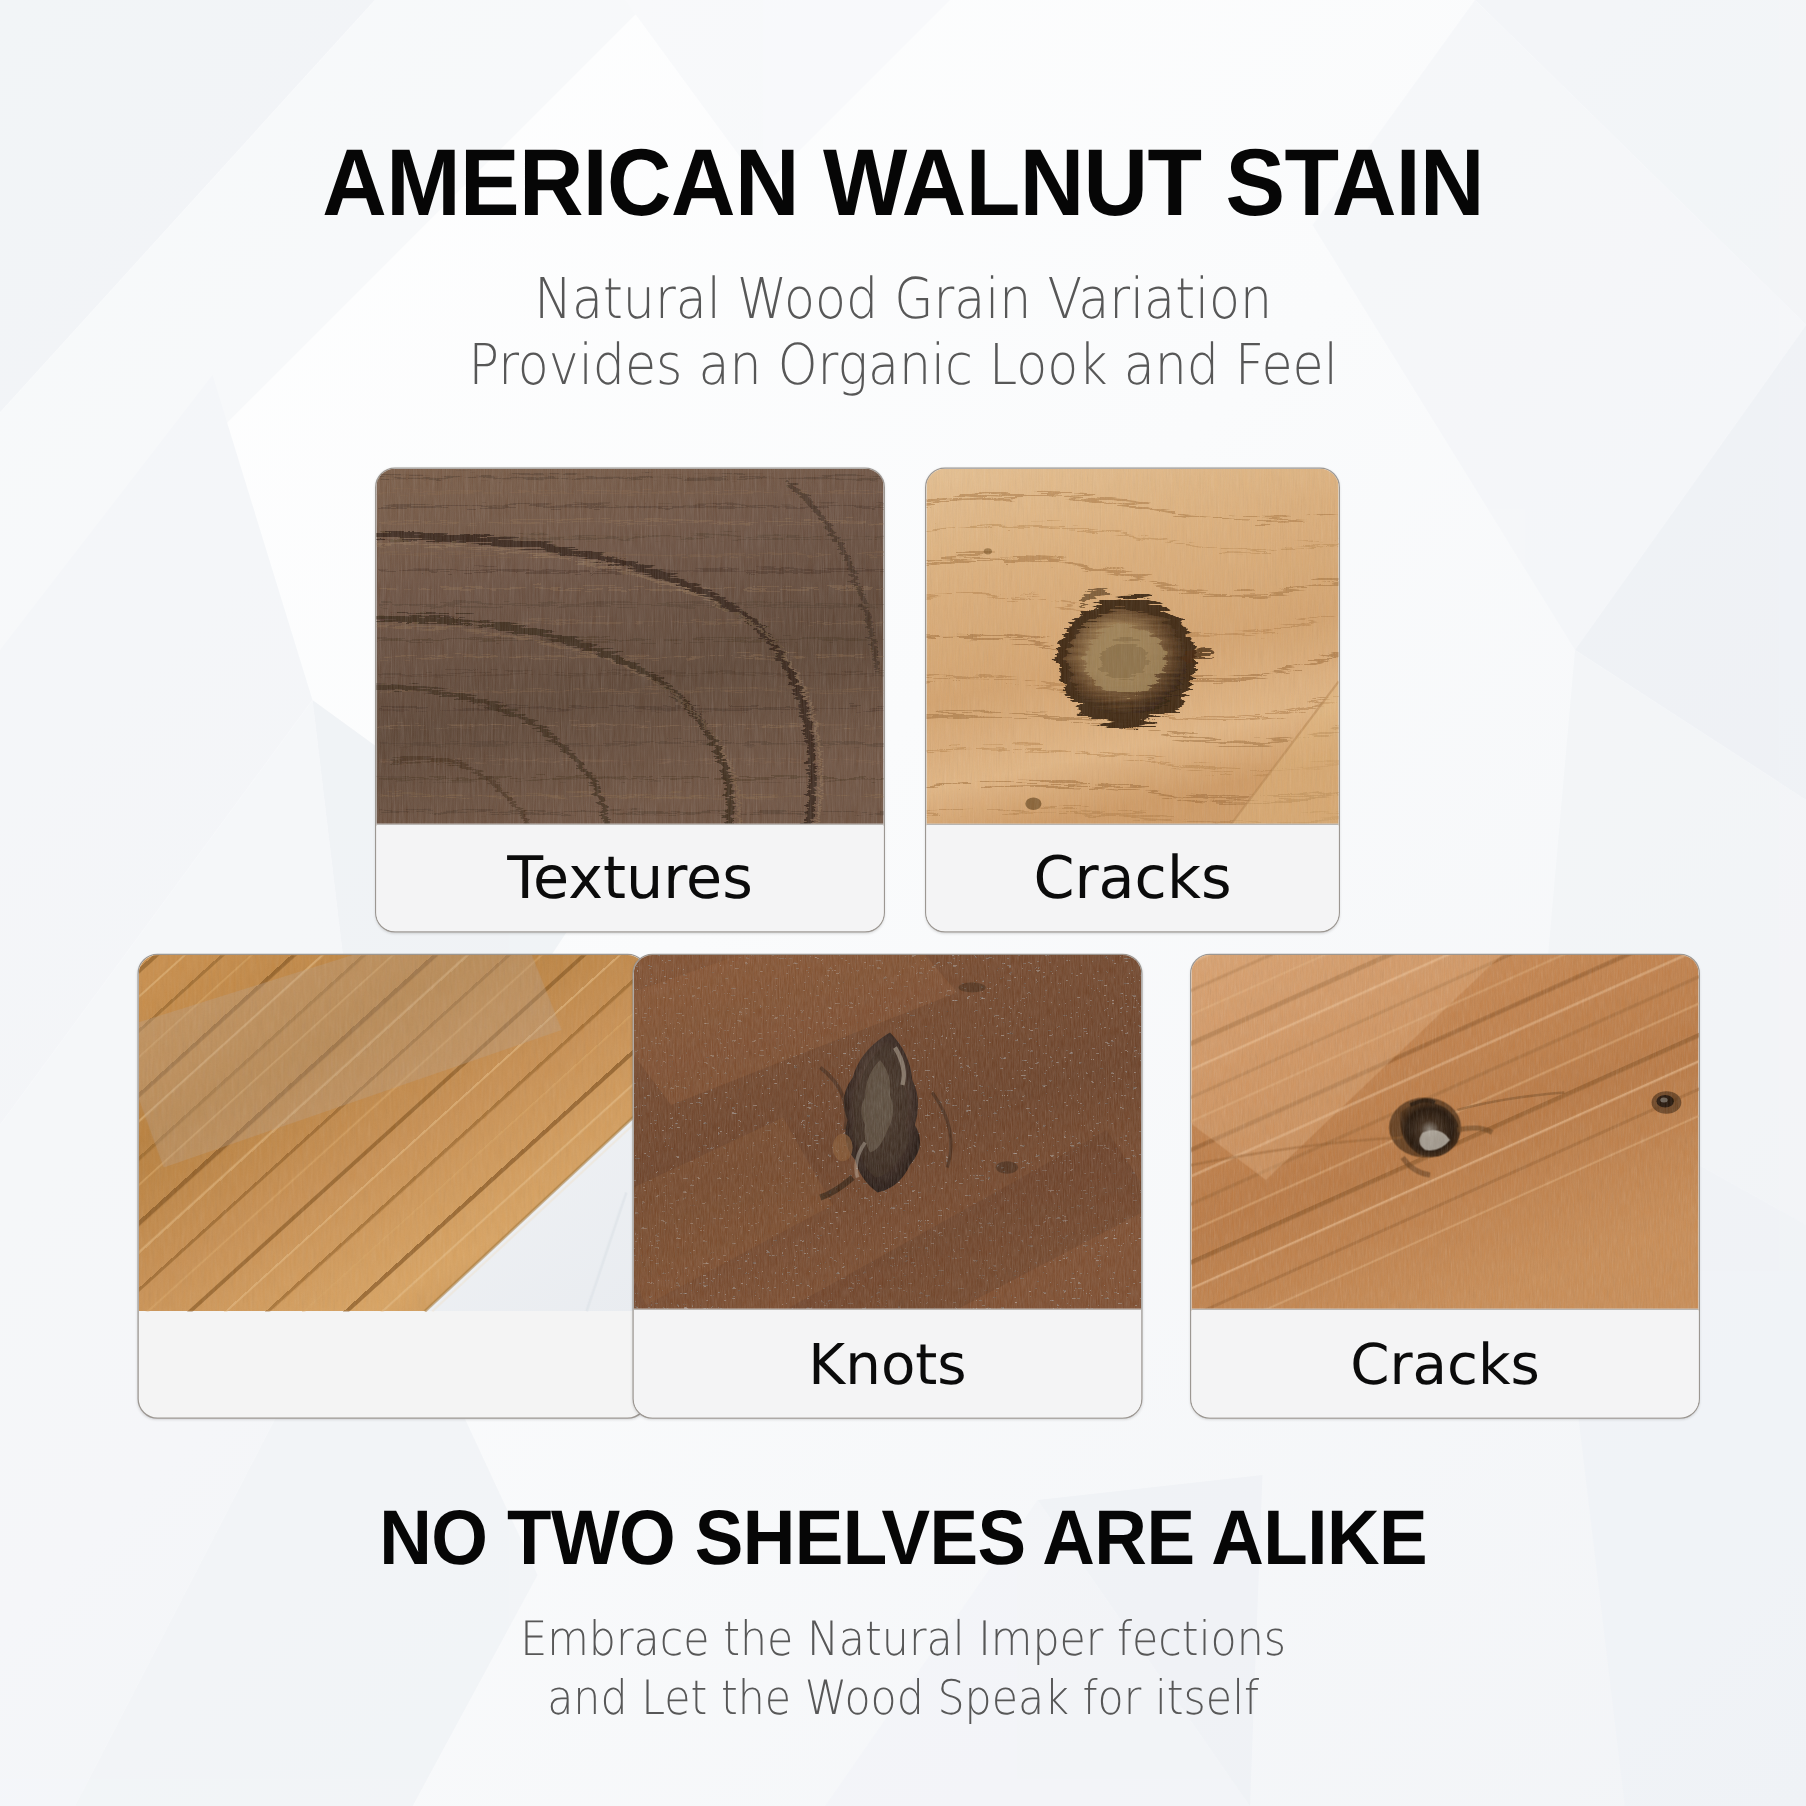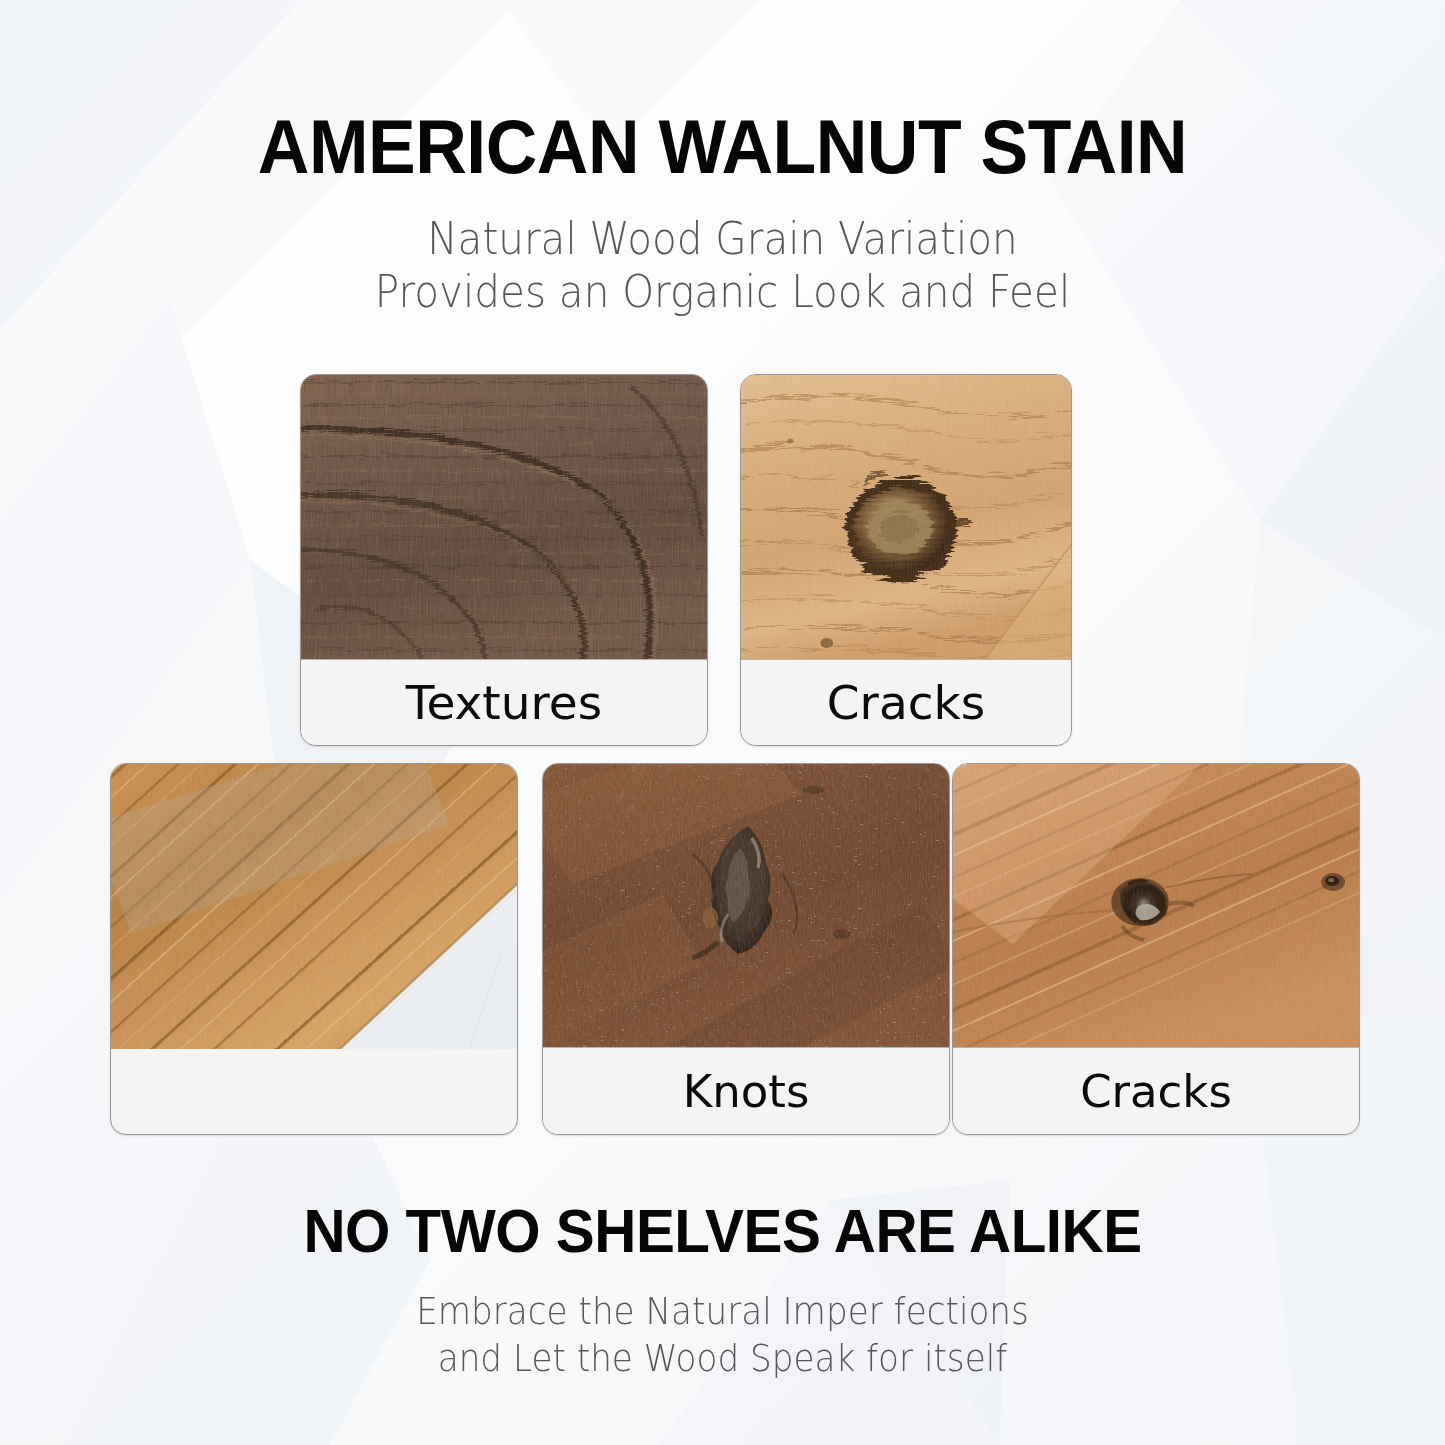--- a/index.html
+++ b/index.html
@@ -66,21 +66,21 @@
 
   #card-cracks   { left:740px; top:374px; width:332px; height:372px; }
   #card-cracks .photo   { height:286px; }
   #card-cracks .caption { height:86px; font-size:47px; }
 
   
   #card-curves { left:110px; top:763px; width:408px; height:372px; }
   #card-curves .photo   { height:285px; }
   #card-curves .caption { height:87px; font-size:45px; }
 
-  #card-knots  { left:542px; top:763px; width:408px; height:372px; }
+  #card-knots  { left:506px; top:763px; width:408px; height:372px; }
   #card-knots .photo   { height:285px; }
   #card-knots .caption { height:87px; font-size:45px; }
 
   #card-holes  { left:952px; top:763px; width:408px; height:372px; }
   #card-holes .photo   { height:285px; }
   #card-holes .caption { height:87px; font-size:45px; }
 </style>
 </head>
 <body>
 

